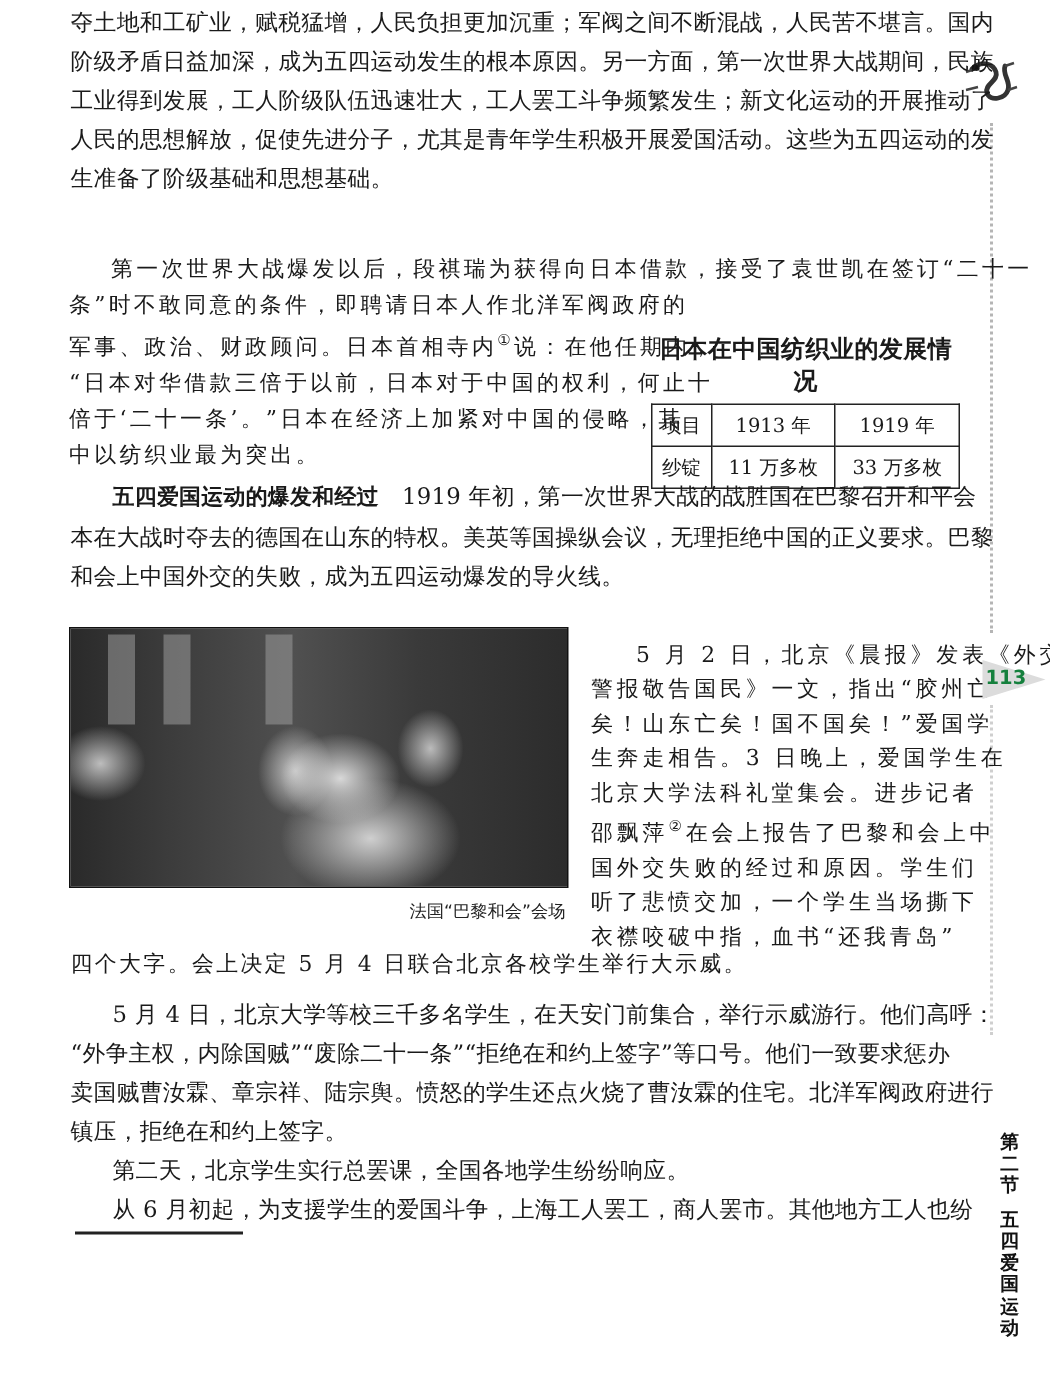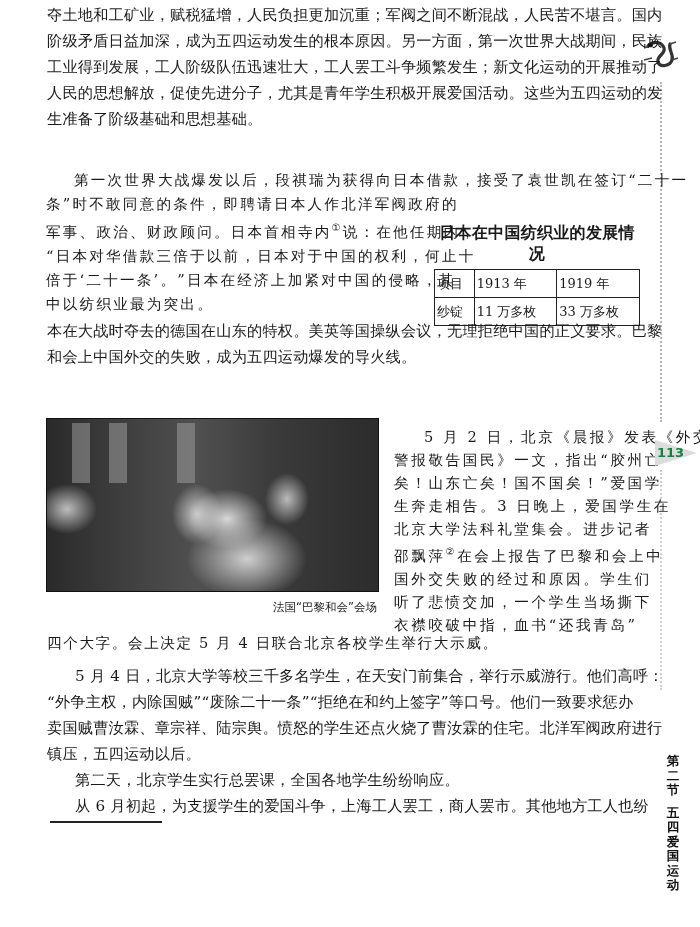--- a/index.html
+++ b/index.html
@@ -13,21 +13,21 @@
     text-align:justify; text-align-last:left;
   }
   .line { display:block; white-space:nowrap; }
   .song { font-family: "DejaVu Serif", serif; font-size:14.6px; letter-spacing:2.2px; }
   .sup { font-size:10px; vertical-align:6px; }
   .bold-head { font-family:"DejaVu Sans", sans-serif; font-weight:bold; font-size:14.6px; }
   
   .tbl-wrap { position:absolute; left:434px; top:192px; width:206px; }
   .tbl-title { font-family:"DejaVu Sans", sans-serif; font-weight:bold; font-size:16px; text-align:center; margin-bottom:4px; letter-spacing:0.3px;margin-top:31px; }
   table.data { border-collapse:collapse; width:206px; font-size:13px; }
-  table.data td { border:1.5px solid #222; height:27px; padding:0 2px; white-space:nowrap; }
+  table.data td { border:1.5px solid #222; height:27px; text-align:center; padding:0 2px; white-space:nowrap; }
   
   .photo {
     position:absolute; left:46px; top:418px; width:331px; height:172px;
     background:
       radial-gradient(ellipse 40px 30px at 180px 100px, #d8d8d8 0%, rgba(0,0,0,0) 100%),
       radial-gradient(ellipse 60px 40px at 200px 140px, #cfcfcf 0%, rgba(0,0,0,0) 100%),
       radial-gradient(ellipse 30px 25px at 20px 90px, #bdbdbd 0%, rgba(0,0,0,0) 100%),
       radial-gradient(ellipse 25px 30px at 150px 95px, #c8c8c8 0%, rgba(0,0,0,0) 100%),
       radial-gradient(ellipse 22px 26px at 240px 80px, #bbbbbb 0%, rgba(0,0,0,0) 100%),
       linear-gradient(90deg, #2a2a2a 0%, #3c3c3c 20%, #505050 45%, #3a3a3a 70%, #2c2c2c 100%);
@@ -91,20 +91,21 @@
       <tr>
         <td>纱锭</td>
         <td>11 万多枚</td>
         <td>33 万多枚</td>
       </tr>
     </tbody>
       </table>
   </div>
 
   <div class="p" style="left:47px; top:318px; width:590px;">
+    <span class="line" style="padding-left:28px;"><span class="bold-head">五四爱国运动的爆发和经过</span><span>　</span><span>1919 年初，第一次世界大战的战胜国在巴黎召开和平会</span></span>
     <span class="line">本在大战时夺去的德国在山东的特权。美英等国操纵会议，无理拒绝中国的正义要求。巴黎</span>
     <span class="line">和会上中国外交的失败，成为五四运动爆发的导火线。</span>
   </div>
 
   <div class="photo">
     <div class="pillar" style="left:25px;"></div>
     <div class="pillar" style="left:62px;"></div>
     <div class="pillar" style="left:130px;"></div>
   </div>
   <div class="caption">法国“巴黎和会”会场</div>
@@ -126,21 +127,21 @@
 
   <div class="pagetab">
     <div class="bg"></div>
     <div class="num">113</div>
   </div>
 
   <div class="p" style="left:47px; top:663px; width:590px;">
     <span class="line" style="padding-left:28px;">5 月 4 日，北京大学等校三千多名学生，在天安门前集合，举行示威游行。他们高呼：</span>
     <span class="line">“外争主权，内除国贼”“废除二十一条”“拒绝在和约上签字”等口号。他们一致要求惩办</span>
     <span class="line">卖国贼曹汝霖、章宗祥、陆宗舆。愤怒的学生还点火烧了曹汝霖的住宅。北洋军阀政府进行</span>
-    <span class="line">镇压，五四运动以后。</span>
+    <span class="line">镇压，拒绝在和约上签字。</span>
     <span class="line" style="padding-left:28px;">第二天，北京学生实行总罢课，全国各地学生纷纷响应。</span>
     <span class="line" style="padding-left:28px;">从 6 月初起，为支援学生的爱国斗争，上海工人罢工，商人罢市。其他地方工人也纷</span>
   </div>
 
   <div class="side-label">
     <div>第</div>
     <div>二</div>
     <div>节</div>
     <div style="height:8px;"></div>
     <div>五</div>

